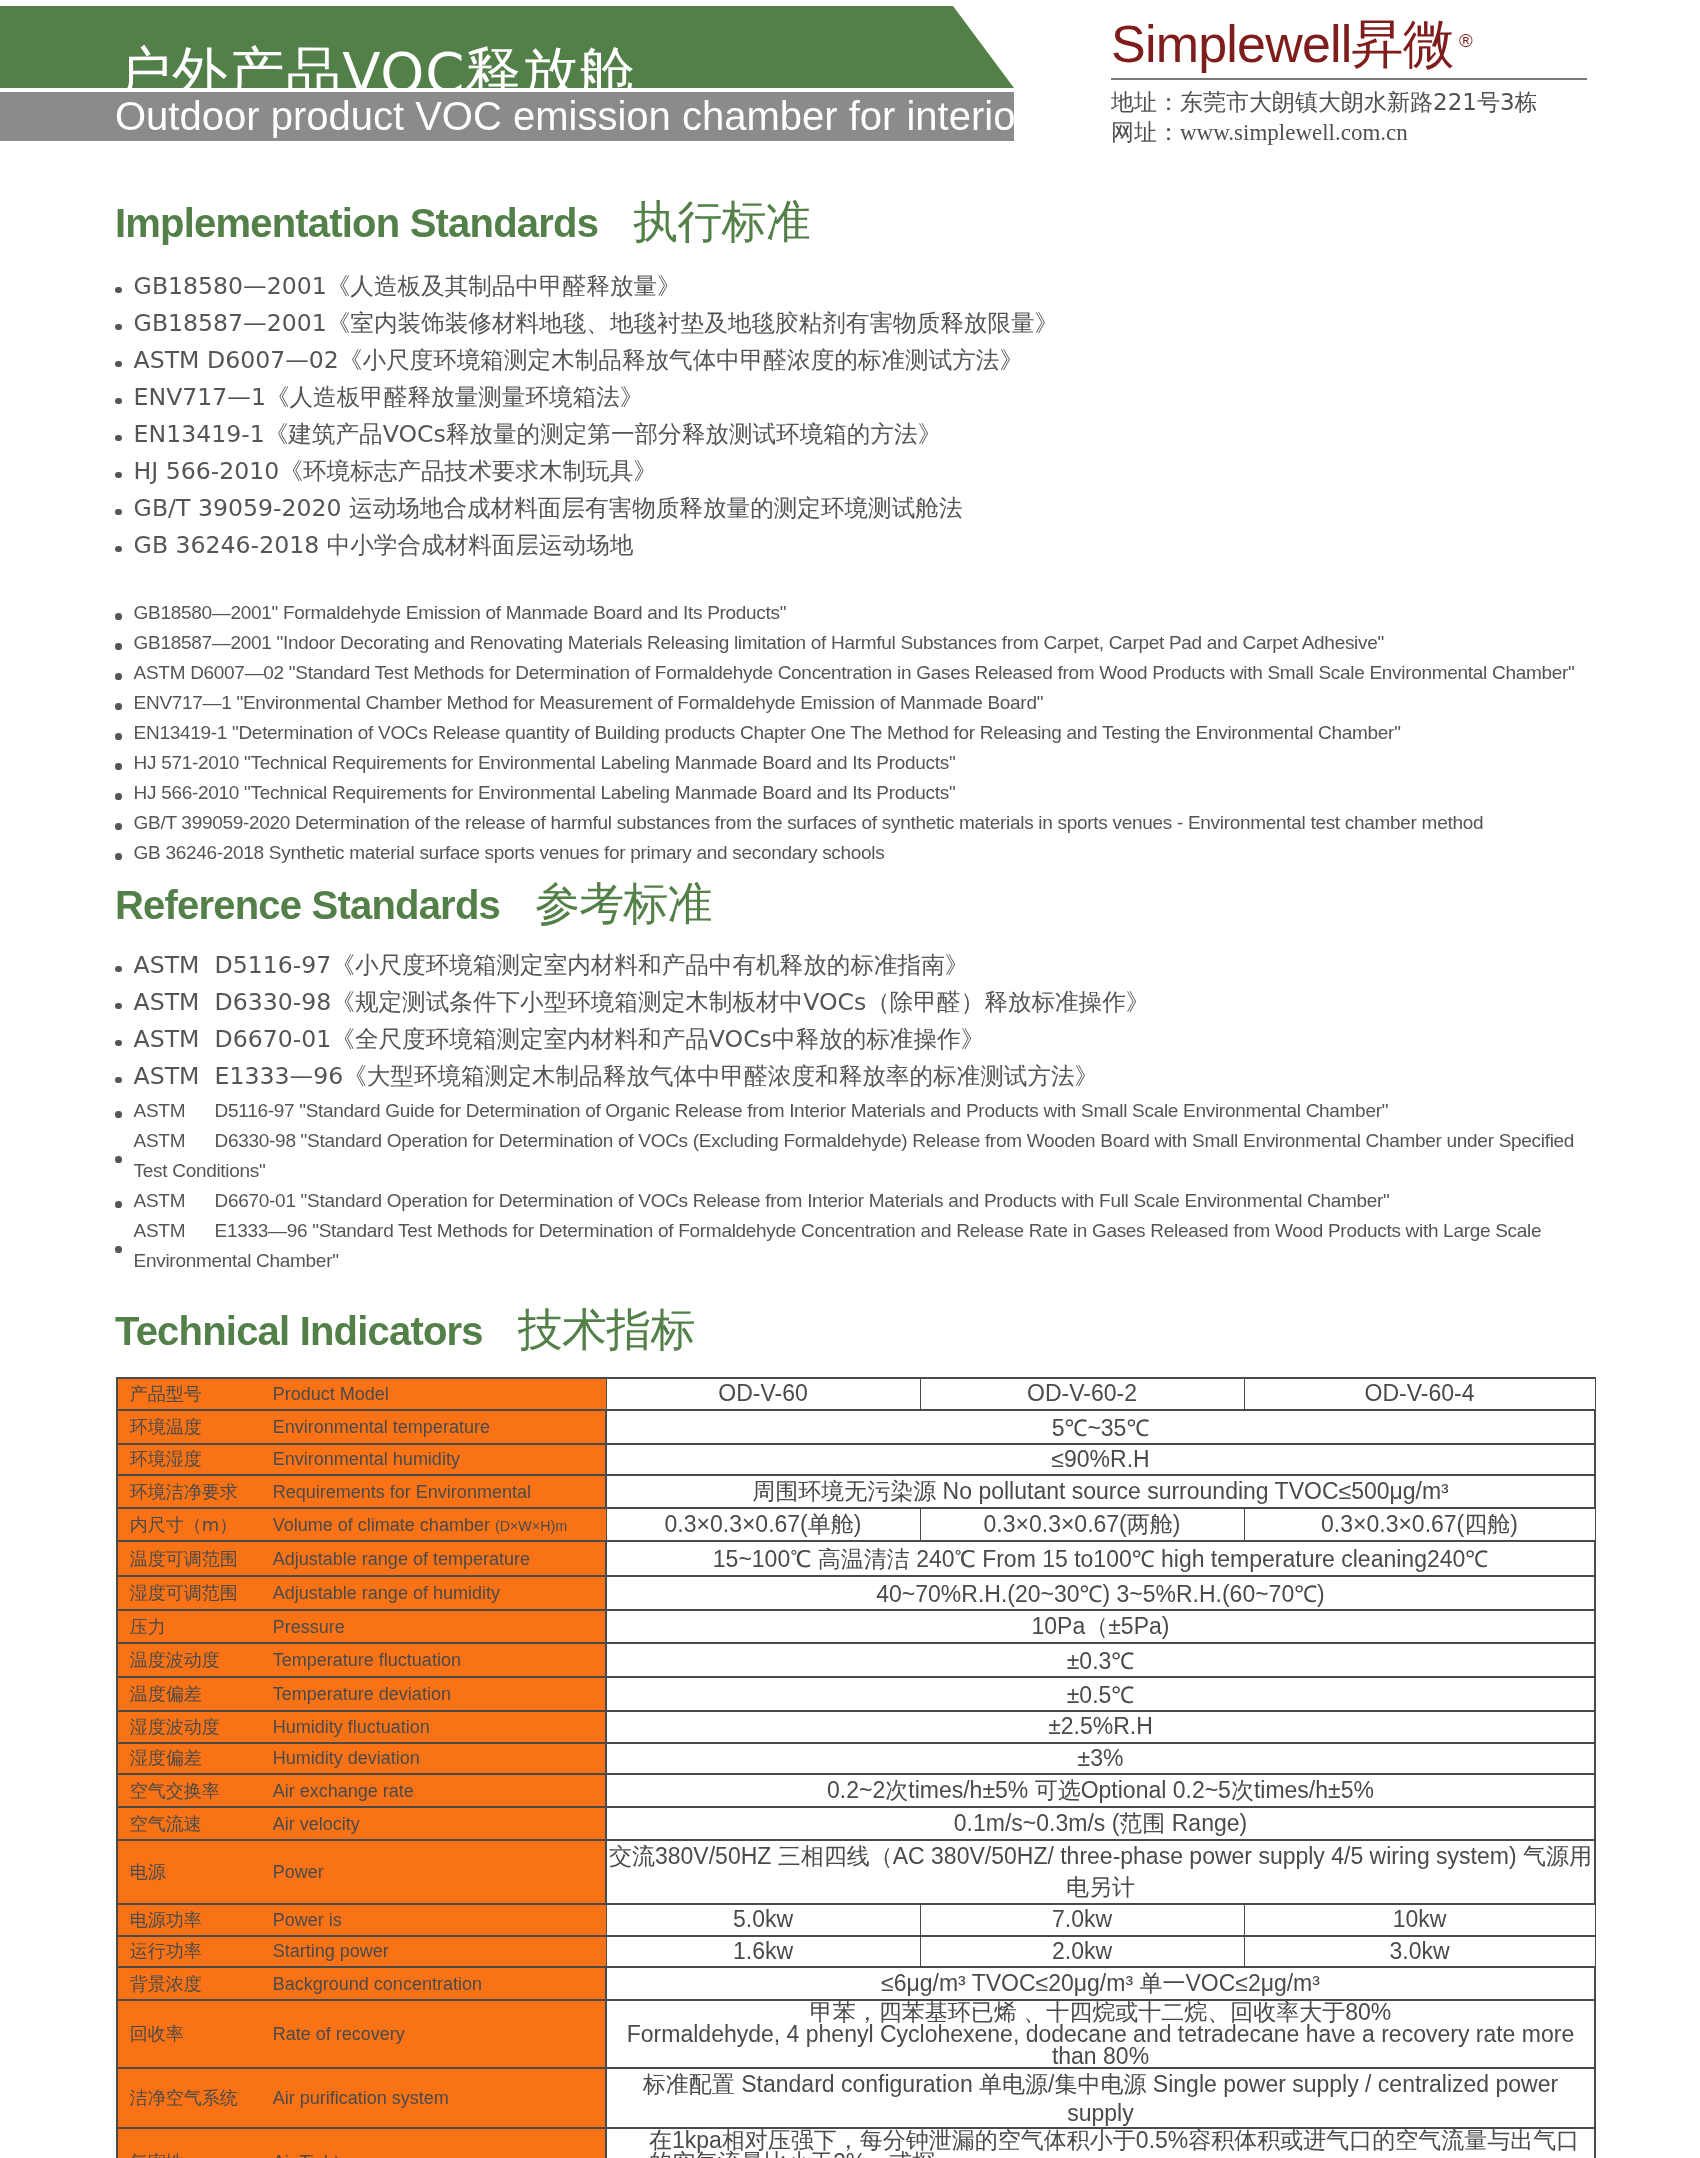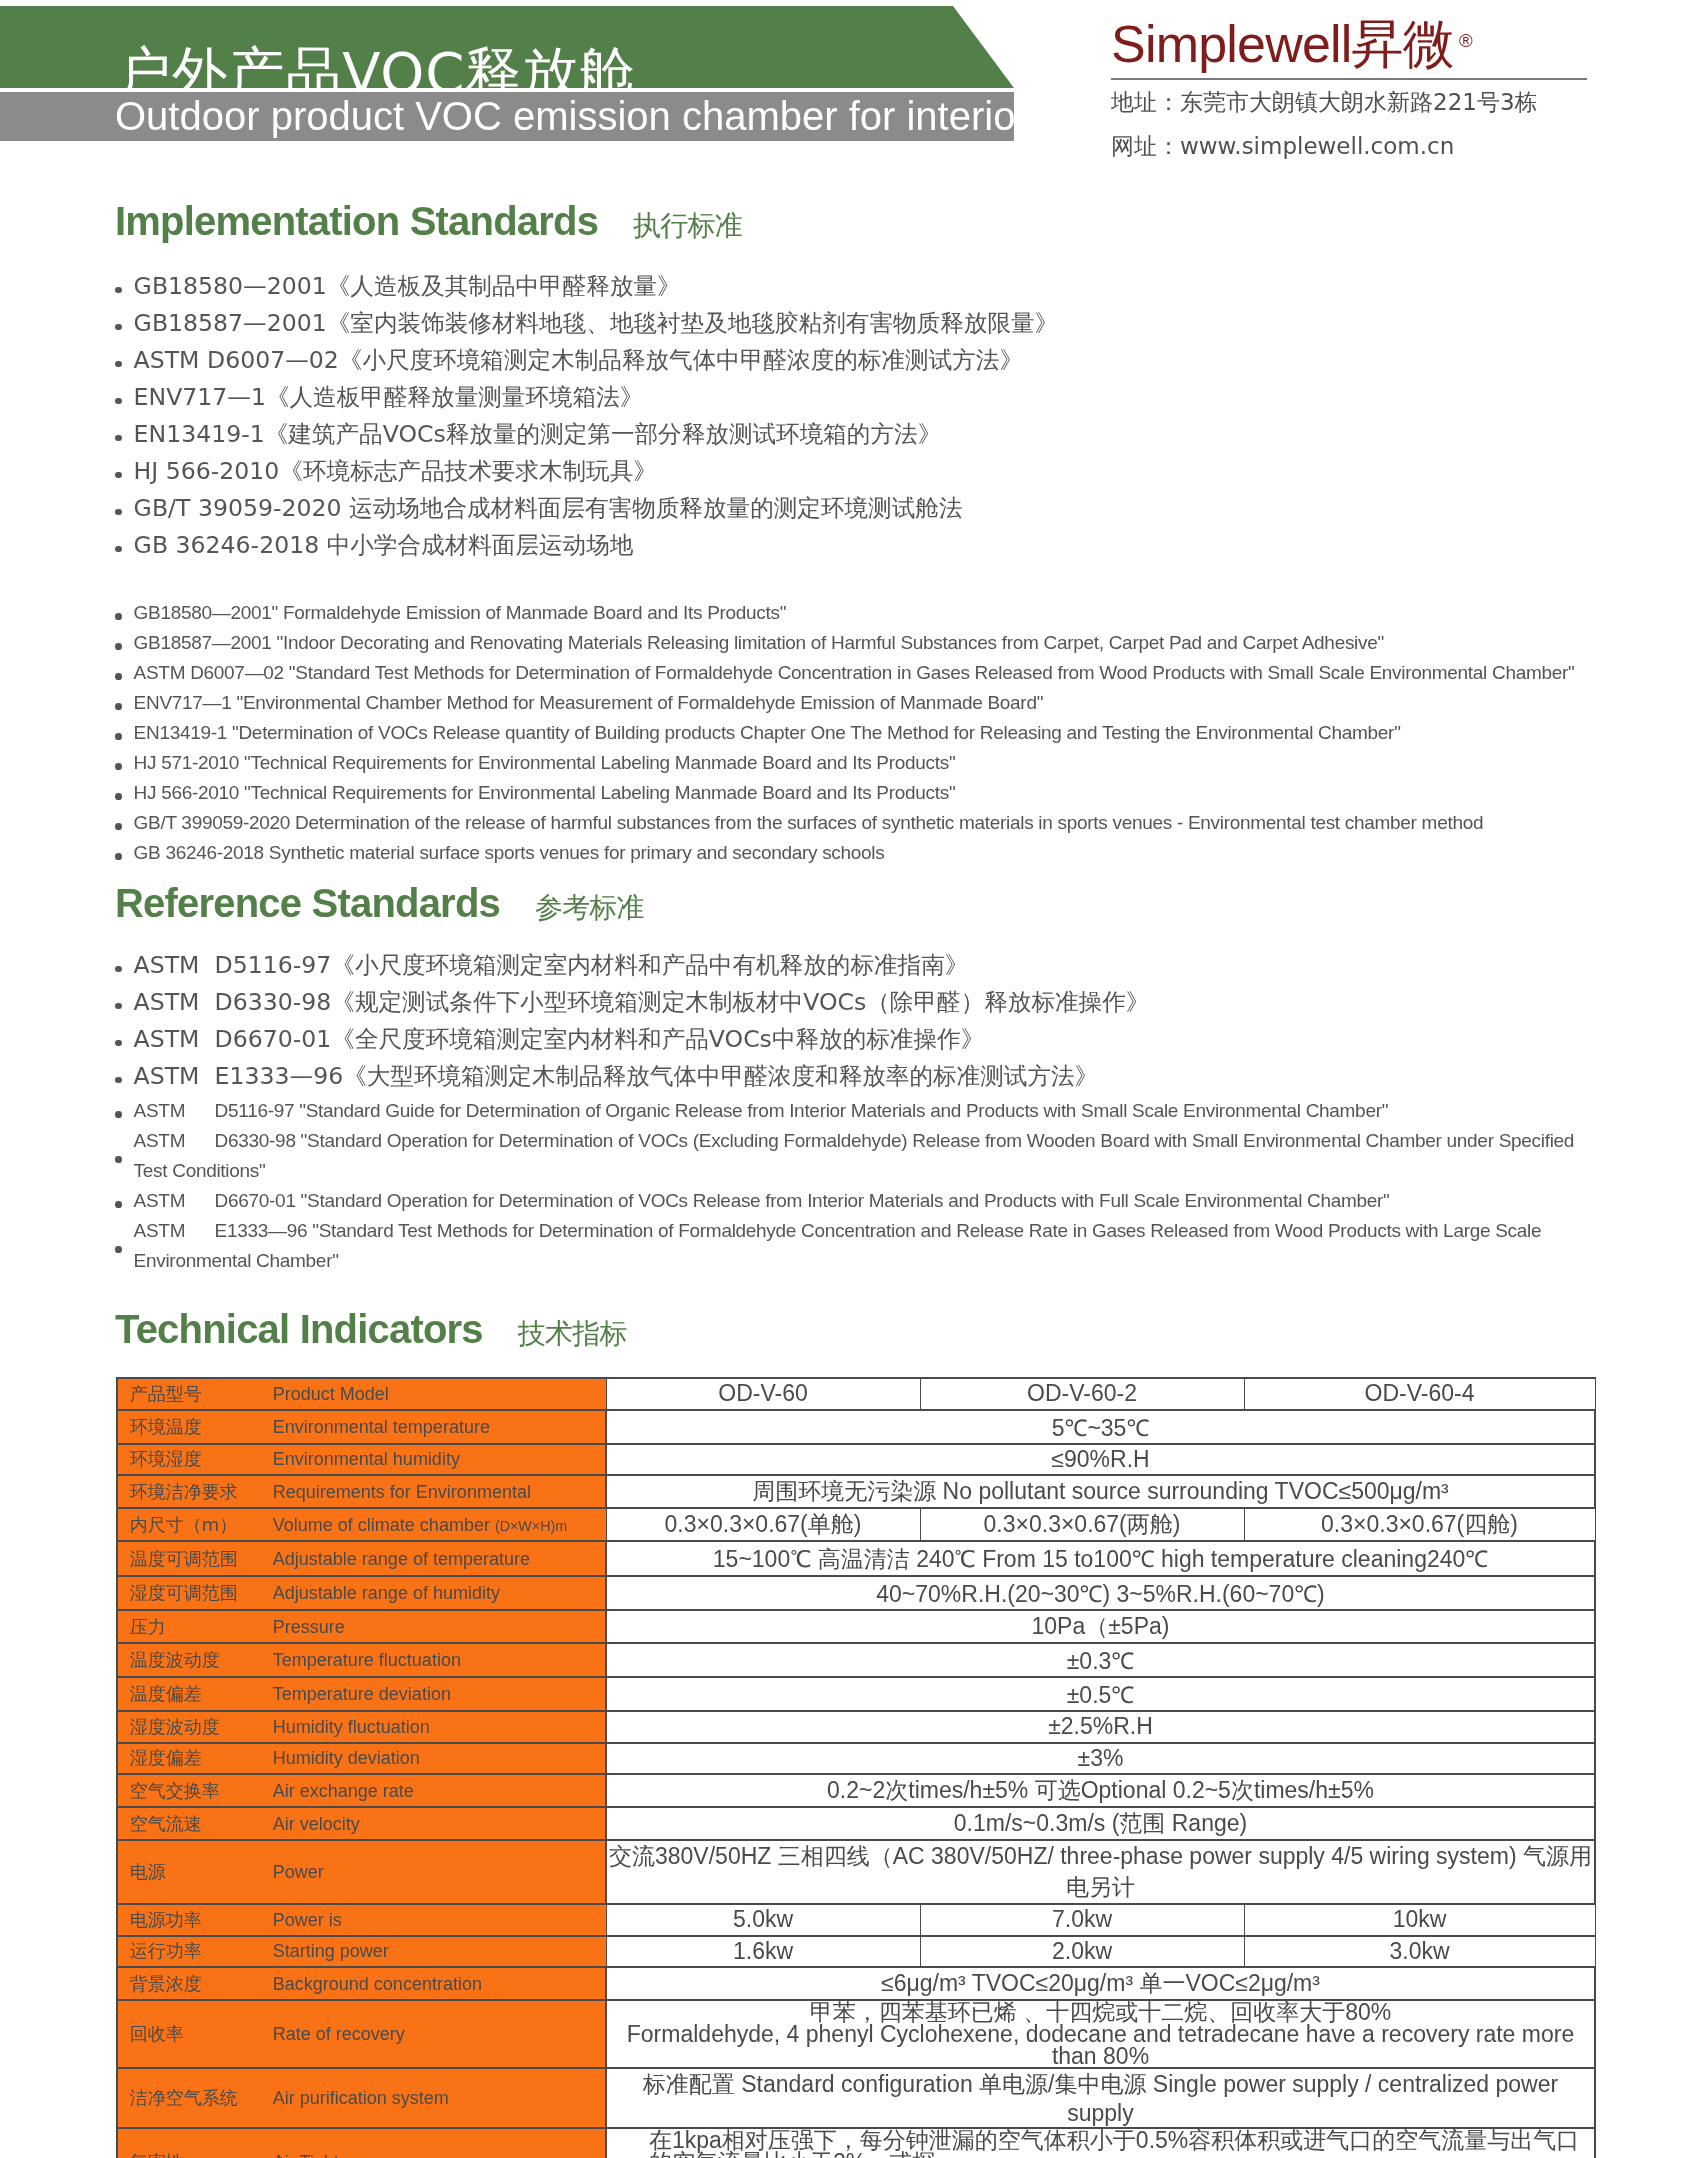--- a/index.html
+++ b/index.html
@@ -15,26 +15,26 @@
   .banner-sub { position:absolute; left:115px; top:94px; font-size:40px; color:#ffffff; line-height:44px;
                 font-family:"Liberation Sans", sans-serif; }
 
   .logo { position:absolute; left:1111px; top:13.5px; font-size:52px; color:#7f1d1d; line-height:61px;
           font-family:"Liberation Sans", sans-serif; letter-spacing:-0.8px; }
   .logo sup { font-size:18.6px; vertical-align:top; position:relative; top:-3.4px; margin-left:5px; }
   .logo-rule { position:absolute; left:1111px; top:78px; width:476px; height:1.7px; background:#7a7a7a; }
   .contact { position:absolute; left:1111px; font-size:23px; color:#505050; line-height:29px;
              font-family:"DejaVu Sans", sans-serif; }
   .contact.addr { top:88px; }
-  .contact.web { top:132px; }
+  .contact.web { top:118px;font-family:Liberation Serif, serif; }
 
   
   .section-title { position:absolute; left:115px; font-size:40px; color:#537f48; font-weight:bold;
                    line-height:51px; font-family:"Liberation Sans", sans-serif; letter-spacing:-0.8px; }
-  .section-title .cn { font-weight:normal; font-size:28px; margin-left:35px; font-family:Liberation Sans, sans-serif;margin-top:13px; }
+  .section-title .cn { font-weight:normal; font-size:45px; margin-left:35px; font-family:Liberation Sans, sans-serif;margin-top:13px; }
 
   
   .list { position:absolute; left:115px; margin:0; padding:0; list-style:none; }
   .list li { position:relative; padding-left:18.6px; color:#555; white-space:nowrap; }
   .list li .dot { position:absolute; left:0; top:50%; width:6.7px; height:6.7px; background:#555; border-radius:50%; }
   .list.cn li { font-size:23.6px; line-height:37px; font-family:"DejaVu Sans", sans-serif; }
   .list.en li { font-size:19px; line-height:30px; font-family:"Liberation Sans", sans-serif; letter-spacing:-0.3px; }
   .list.en li.wrap { white-space:normal; width:1467px; }
   .list .std { display:inline-block; }
   .list .astm { display:inline-block; width:81px; }

